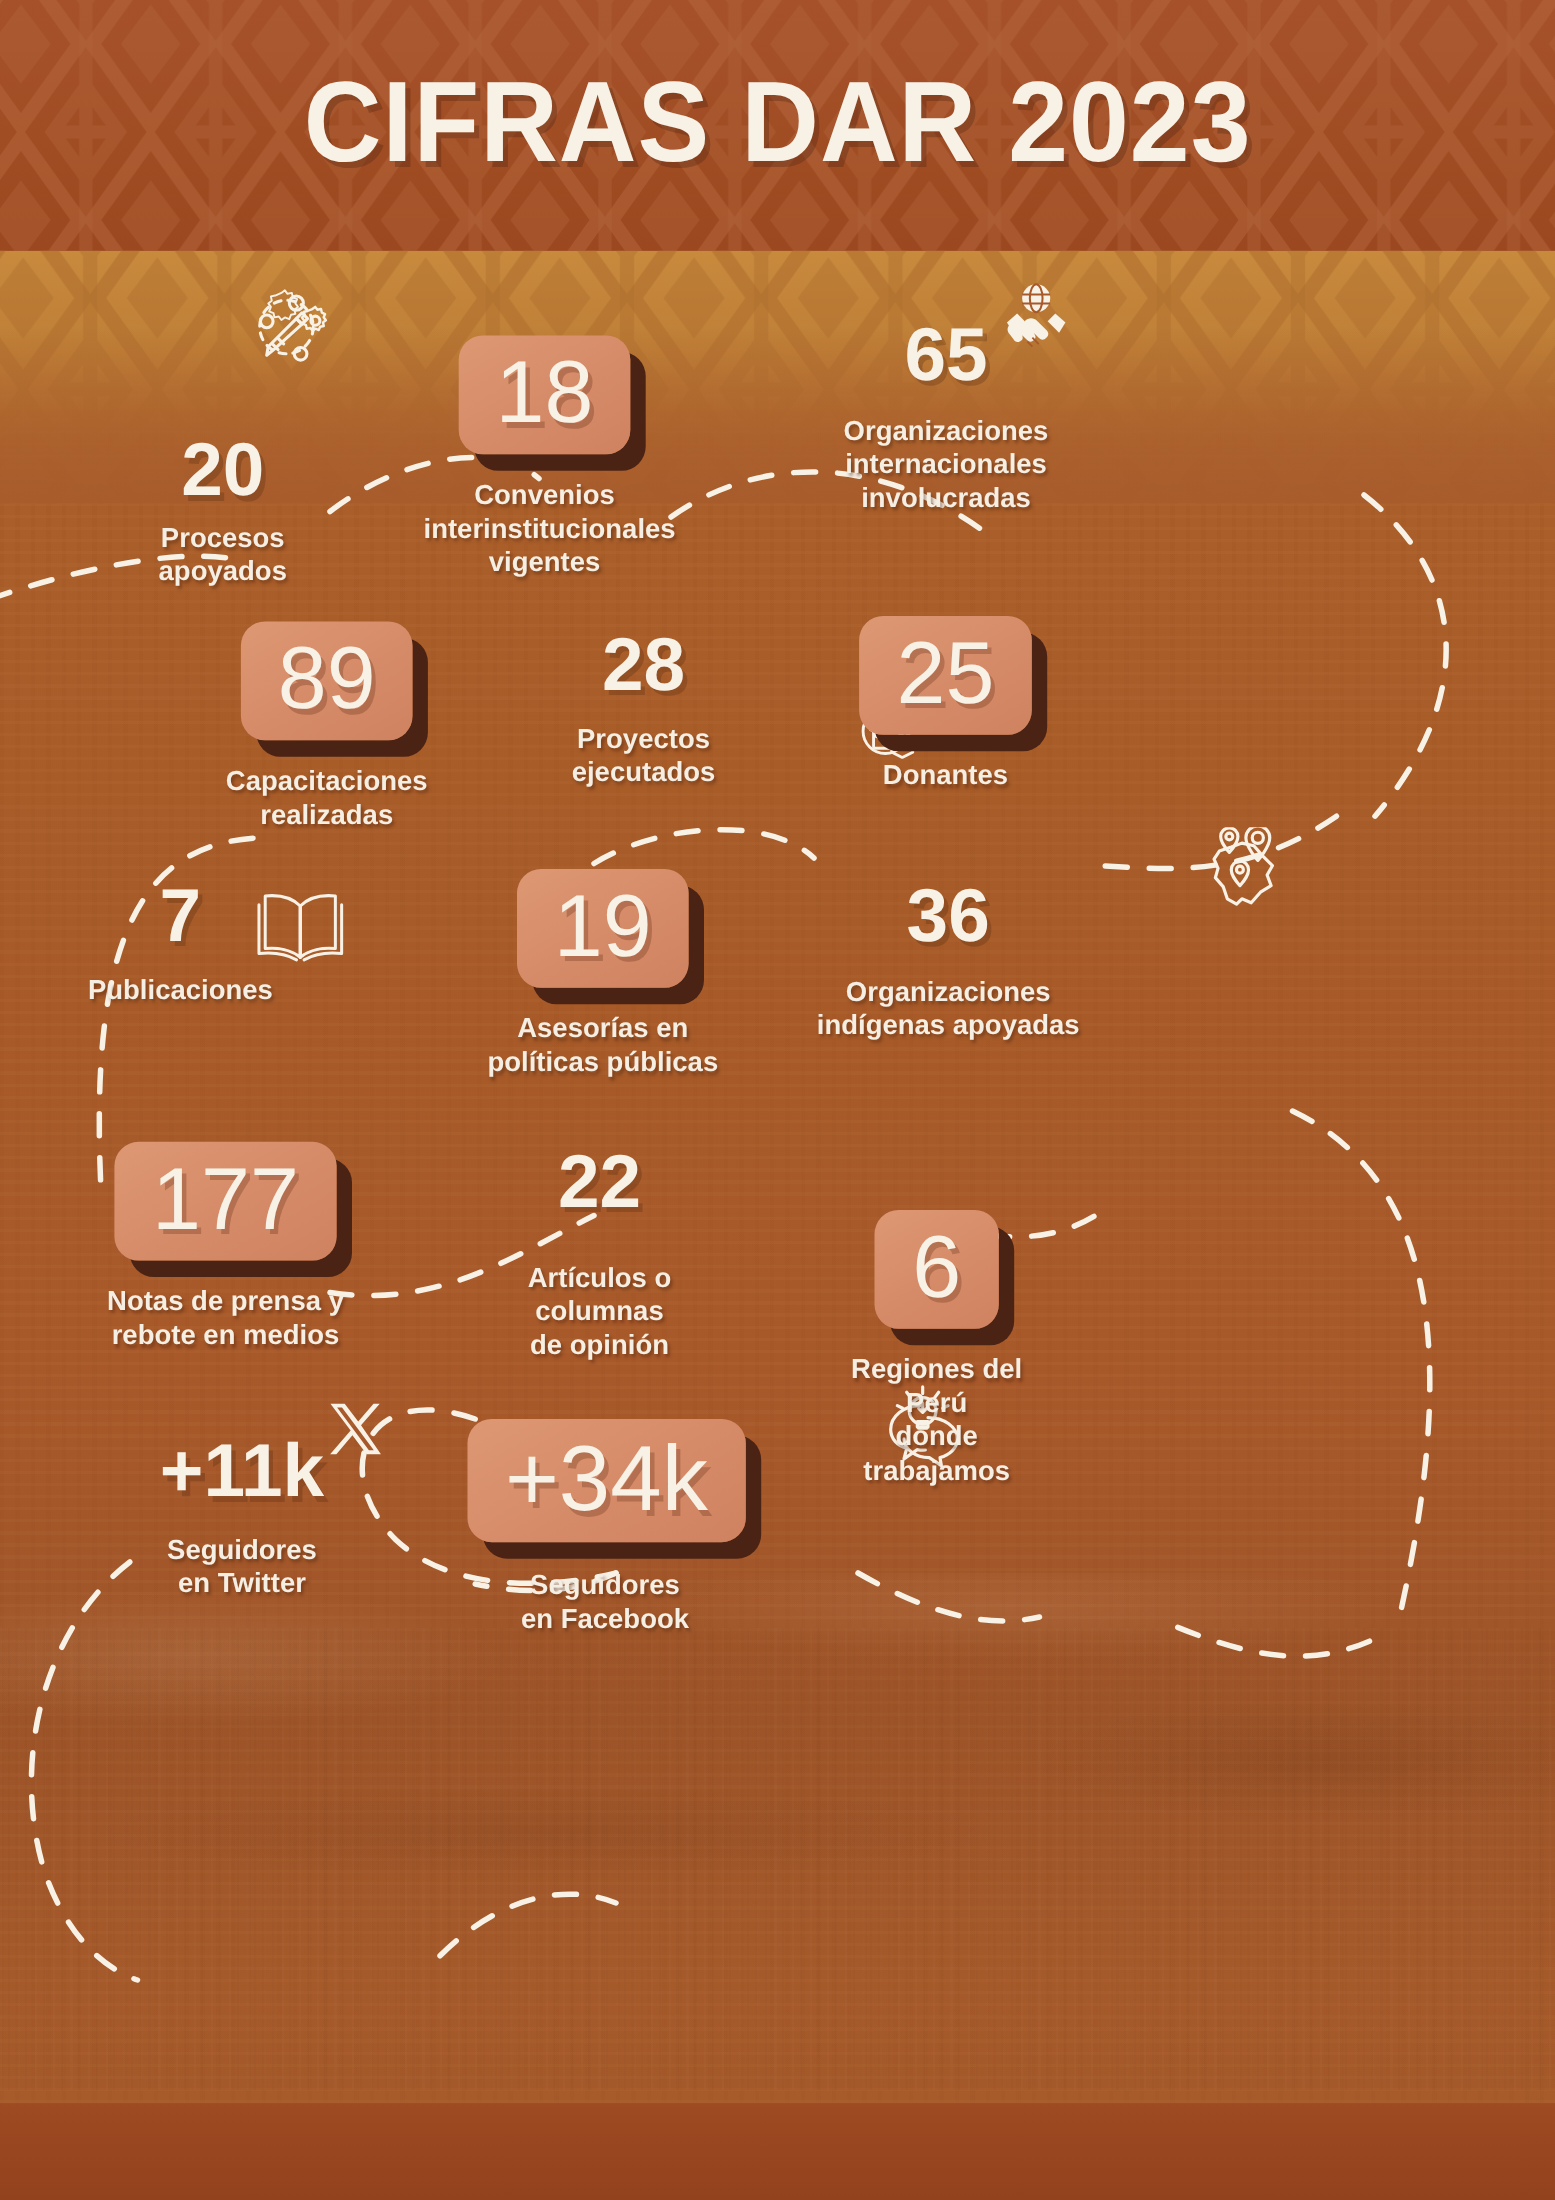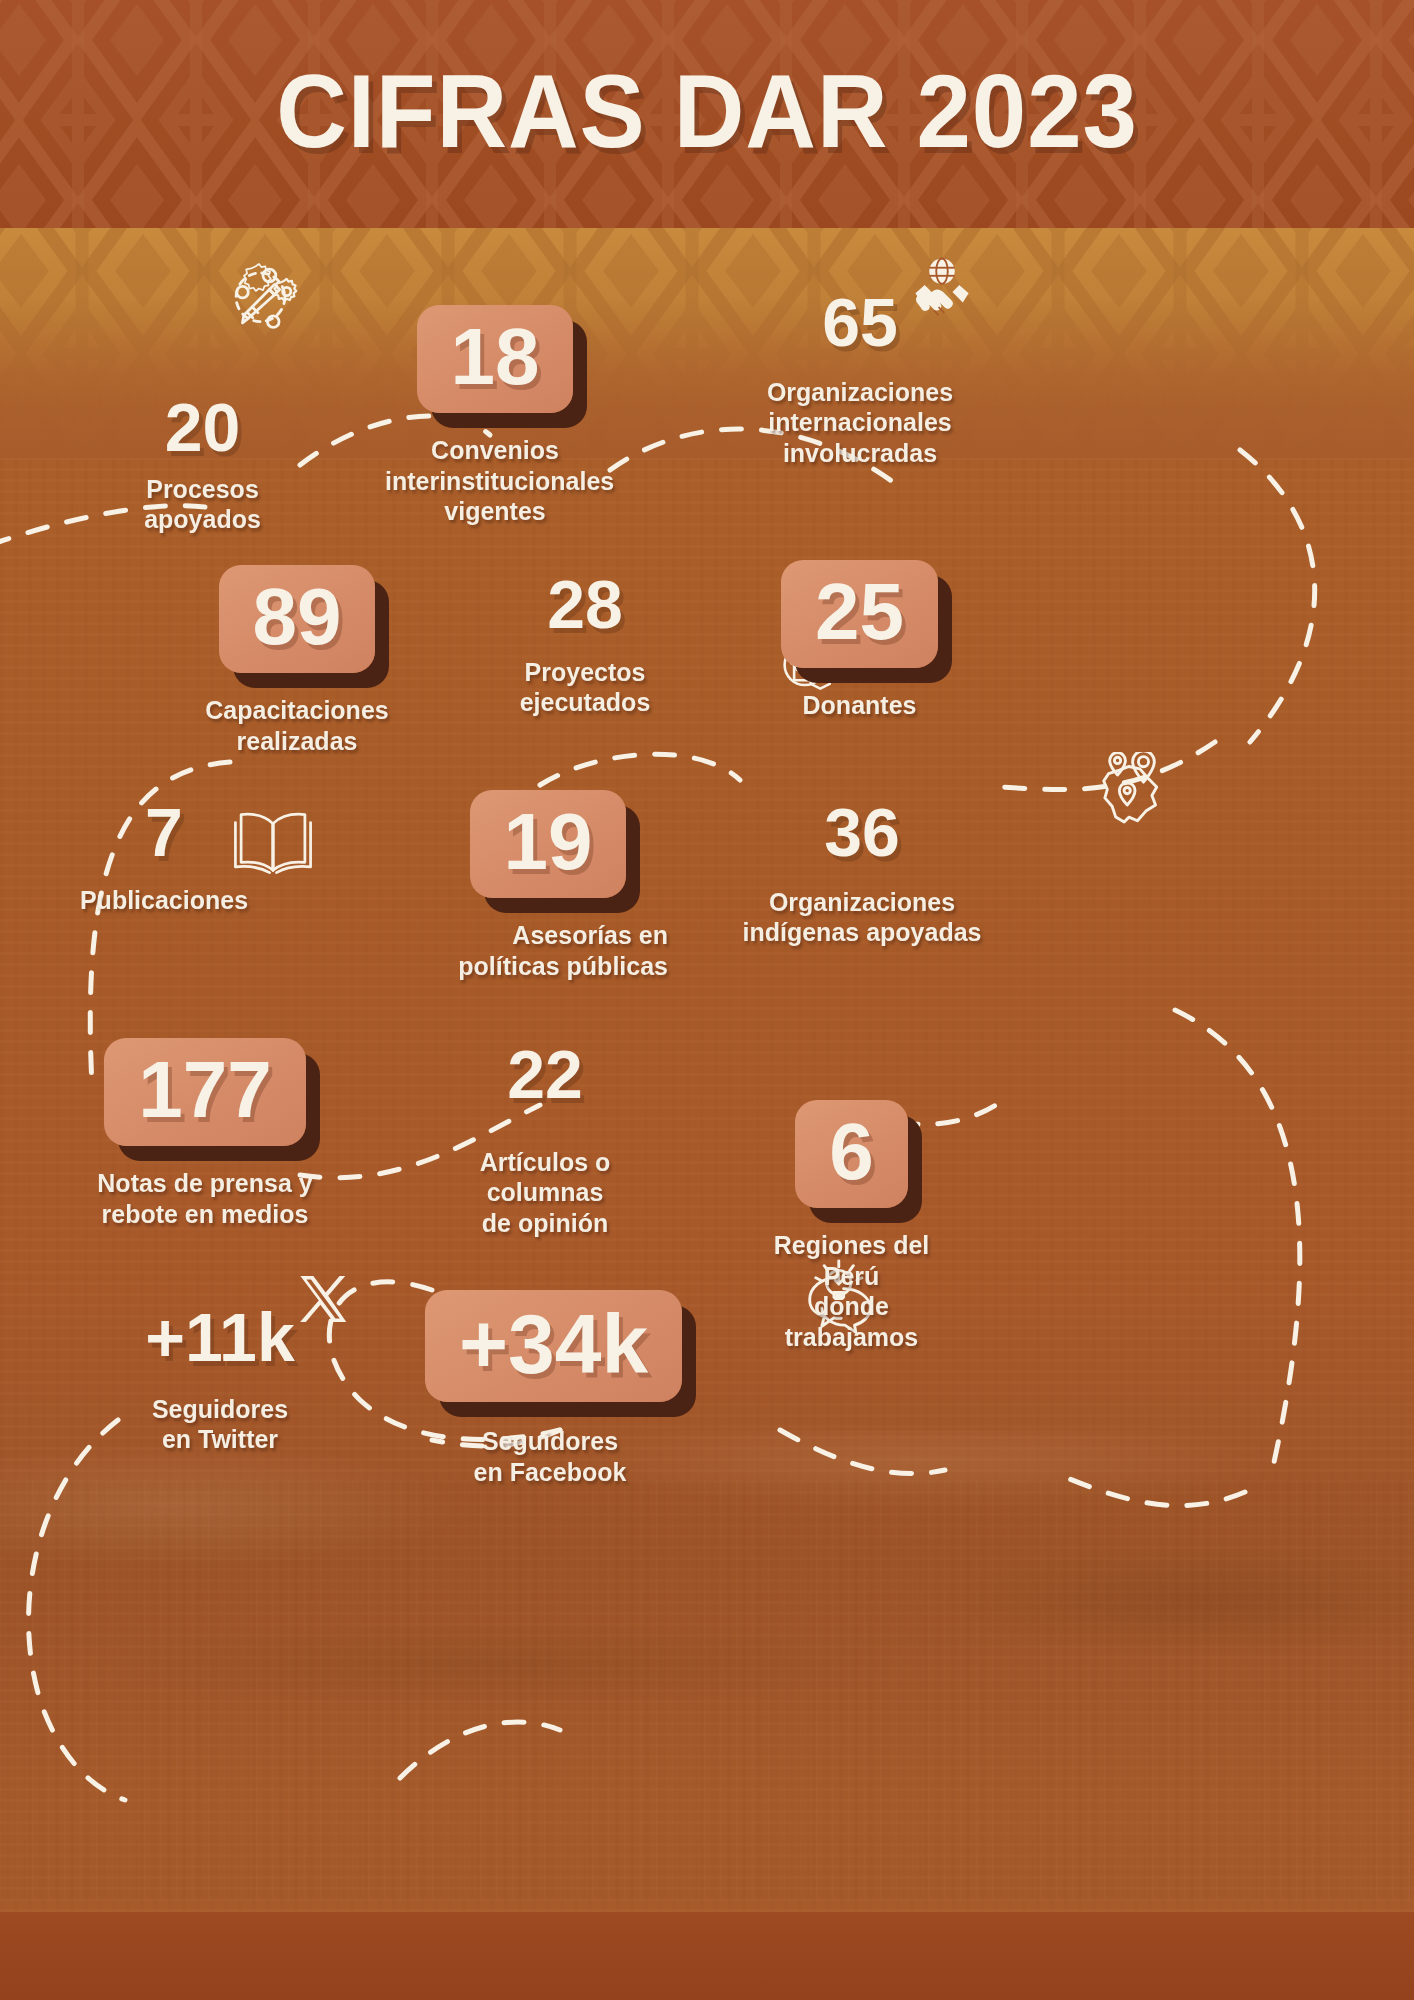--- a/index.html
+++ b/index.html
@@ -118,21 +118,21 @@
     text-align:center; white-space:nowrap;
   }
   .card {
     display:inline-block;
     background:linear-gradient(150deg,#dd9873 0%, #d68b68 55%, #cf8260 100%);
     border-radius:22px;
     box-shadow:14px 15px 0 0 #4b2314;
     padding:10px 34px 14px;
   }
   .card .num-card {
-    font-size:80px; font-weight:bold; color:#f7f1e6; line-height:1.05;
+    font-size:80px; font-weight:normal; color:#f7f1e6; line-height:1.05;
     text-shadow:4px 5px 0 rgba(105,52,28,0.32);
     white-space:nowrap;
   }
   .label {
     margin-top:14px;
     font-size:25px; font-weight:bold; color:#f5eee3;
     line-height:1.22; text-align:center;
     text-shadow:2px 3px 3px rgba(70,30,14,0.45);
     white-space:pre-line;
   }
@@ -302,21 +302,21 @@
       <path d="M36 13 L36 54"></path>
       <path d="M3 12 L3 51 C 12 50, 24 51, 33 56"></path>
       <path d="M69 12 L69 51 C 60 50, 48 51, 39 56"></path>
     </svg>
   </div>
 
   <div class="stat" style="left:428px; top:790px; width:240px; text-align:center;">
     <div class="card">
       <div class="num-card">19</div>
     </div>
-    <div class="label" style="margin-top:22px;text-align:right;">Asesorías en
+    <div class="label" style="margin-top:22px;">Asesorías en
 políticas públicas</div>
   </div>
 
   <div class="stat" style="left:722px; top:800px; width:280px;">
     <div class="num-plain">36</div>
     <div class="label" style="margin-top:22px;">Organizaciones
 indígenas apoyadas</div>
   </div>
   <div class="icon" style="left:1085px; top:752px;">
     <svg width="88" height="82" viewBox="0 0 72 68" fill="none" stroke="#f7f1e6" stroke-width="2.4" stroke-linejoin="round" stroke-linecap="round">

